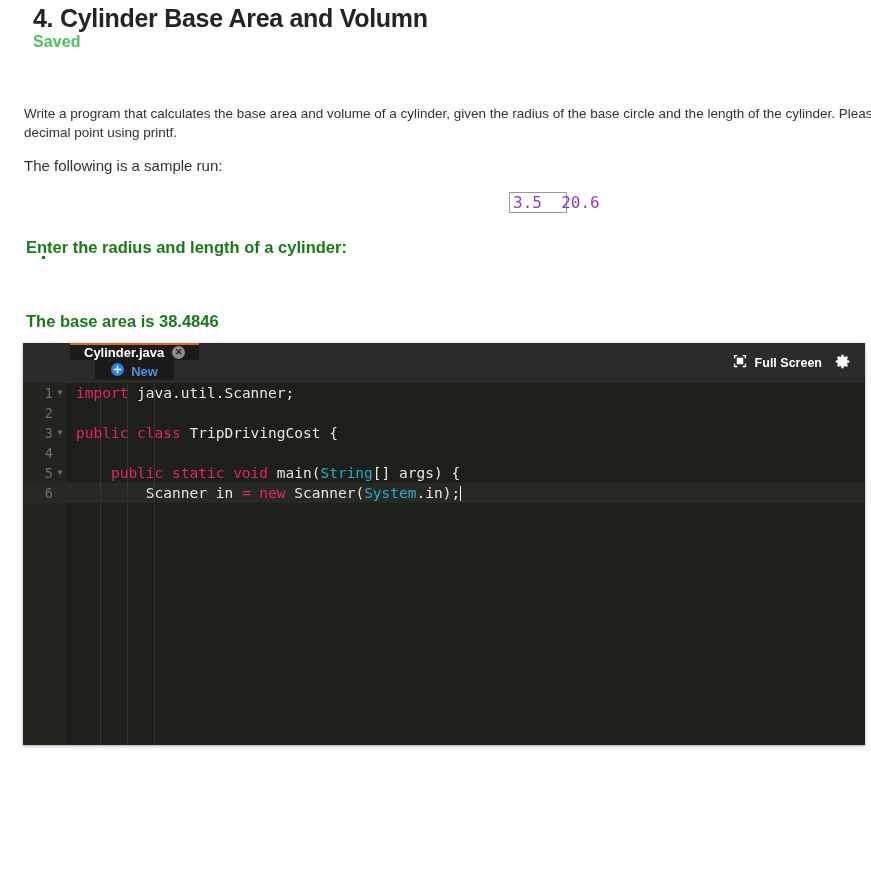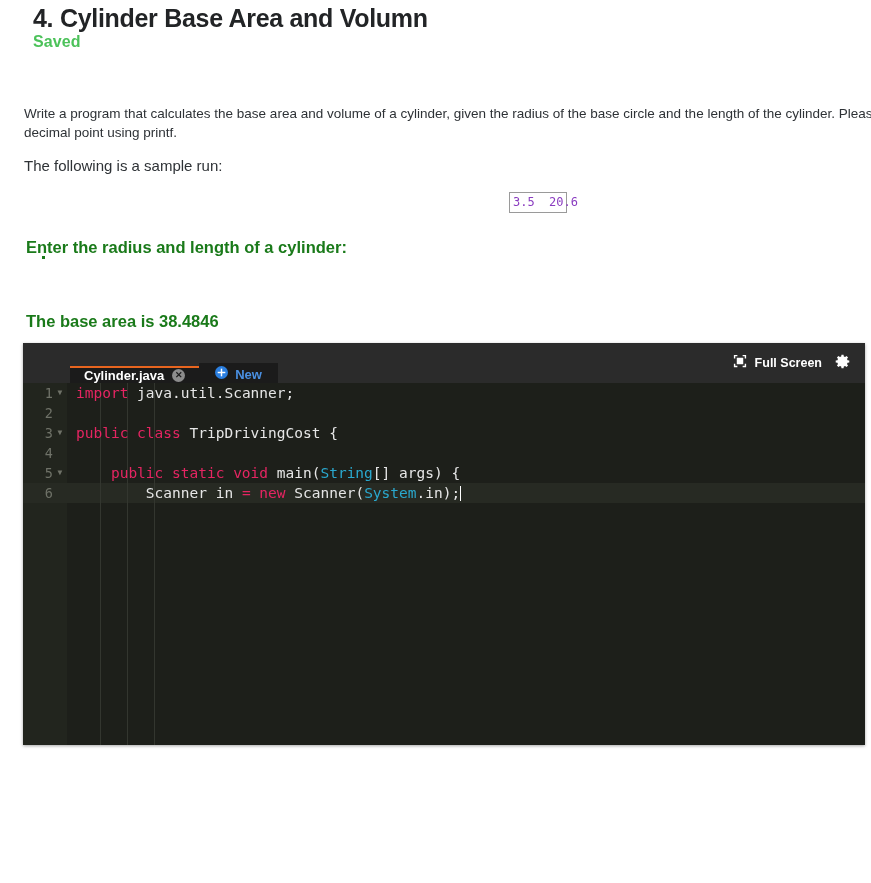--- a/index.html
+++ b/index.html
@@ -74,21 +74,21 @@
   .input-box {
     position: absolute;
     left: 509px;
     top: 192px;
     width: 58px;
     height: 21px;
     border: 1px solid #9a9a9a;
     background: #ffffff;
     box-sizing: border-box;
     font-family: "DejaVu Sans Mono", "Liberation Mono", monospace;
-    font-size: 12px;
+    font-size: 16px;
     font-weight: normal;
     color: #8a3cc0;
     line-height: 19px;
     padding-left: 3px;
     white-space: pre;
   }
   .tiny-caret {
     position: absolute;
     left: 42px;
     top: 256px;
@@ -110,22 +110,23 @@
   }
   .editor-header {
     position: relative;
     height: 40px;
     background: #2b2b2b;
     display: flex;
     align-items: stretch;
   }
   .tabs {
     display: flex;
-    align-items: flex-end;
+    align-items: center;
     margin-left: 47px;
+    flex-direction: column;
   }
   .tab {
     display: flex;
     align-items: center;
     gap: 8px;
     padding: 0 14px;
     background: #1b1b1b;
     border-top: 2px solid transparent;
     box-sizing: border-box;
     cursor: pointer;

